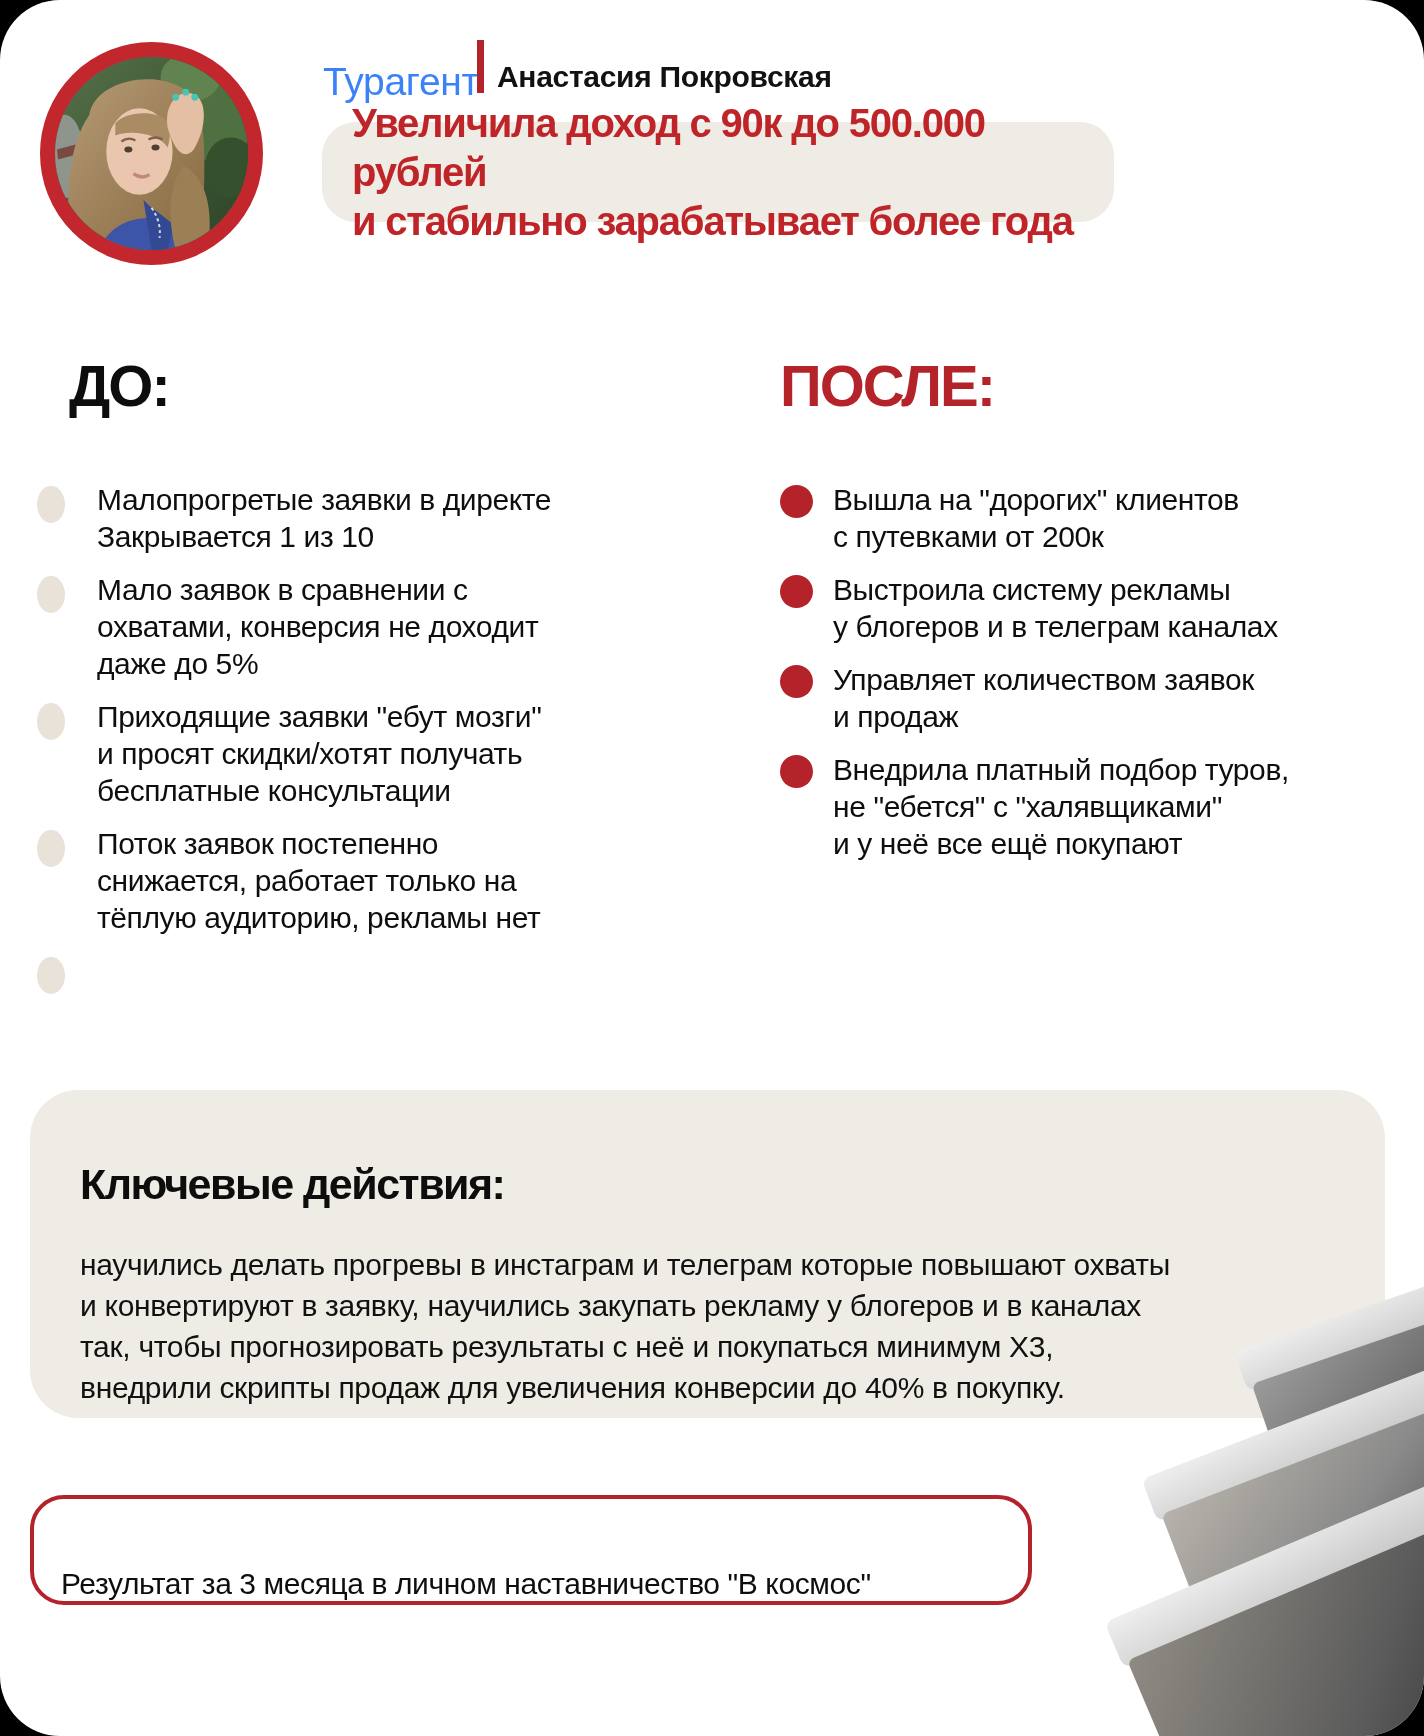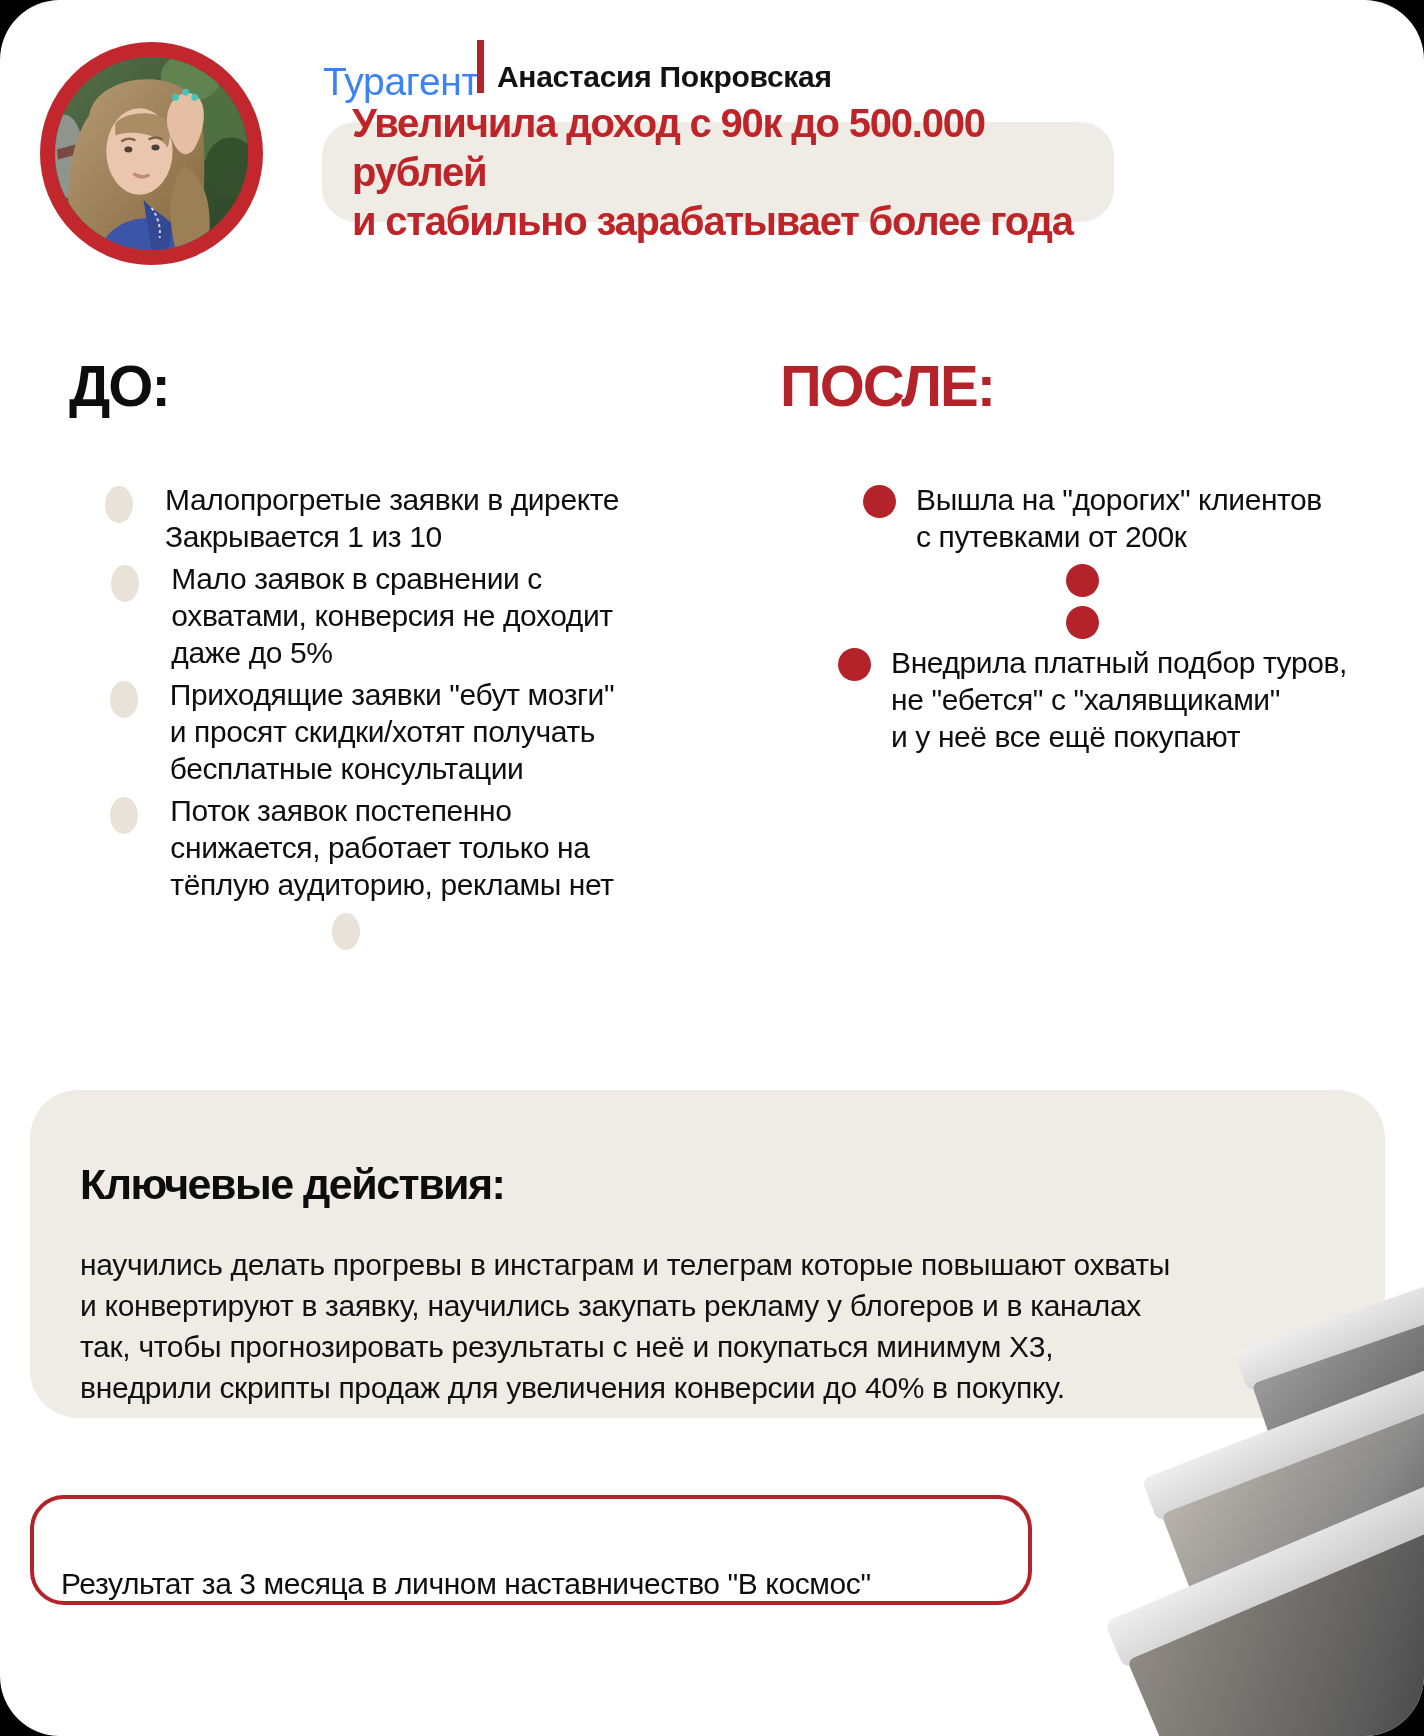--- a/index.html
+++ b/index.html
@@ -18,21 +18,21 @@
   .headline-box{position:absolute;left:322px;top:122px;width:792px;height:100px;background:#EFECE5;border-radius:34px;
                 display:flex;align-items:center;}
   .headline{margin-left:30px;font-size:40px;line-height:49px;font-weight:700;color:#BF2428;
             letter-spacing:-1.2px;white-space:pre-line;}
 
   
   .col-title{position:absolute;top:356px;font-size:58px;line-height:60px;font-weight:900;letter-spacing:-2px;color:#0d0d0d;}
   .col-title.before{left:37px;margin-left:32px;}
   .col-title.after{left:780px;color:#B5232A;}
 
-  .list{position:absolute;top:481px;margin:0;padding:0;list-style:none;display:flex;flex-direction:column;gap:5px;align-items:center;}
+  .list{position:absolute;top:481px;margin:0;padding:0;list-style:none;display:flex;flex-direction:column;gap:16px;}
   .list.before{left:37px;width:650px;}
   .list.after{left:780px;width:625px;}
   .item{display:flex;align-items:flex-start;}
   .item .text{font-size:30px;line-height:37px;font-weight:500;color:#0e0e0e;white-space:pre-line;letter-spacing:-0.4px;}
   .list.before .bullet{flex:none;width:28px;height:37px;border-radius:50%;background:#E8E2D8;margin:5px 32px 0 0;}
   .list.after  .bullet{flex:none;width:33px;height:33px;border-radius:50%;background:#B5232A;margin:4px 20px 0 0;}
 
   
   .key-box{position:absolute;left:30px;top:1090px;width:1355px;height:328px;background:#EFECE5;border-radius:48px;
            box-sizing:border-box;padding:70px 50px 0 50px;}
@@ -140,24 +140,28 @@
     <ul class="list after">
 
         <li class="item">
           <span class="bullet"></span>
           <span class="text">Вышла на "дорогих" клиентов
 с путевками от 200к</span>
         </li>
 
         <li class="item">
           <span class="bullet"></span>
-        </li>
-
-        <li class="item">
-          <span class="bullet"></span>
+          <span class="text">Выстроила систему рекламы
+у блогеров и в телеграм каналах</span>
+        </li>
+
+        <li class="item">
+          <span class="bullet"></span>
+          <span class="text">Управляет количеством заявок
+и продаж</span>
         </li>
 
         <li class="item">
           <span class="bullet"></span>
           <span class="text">Внедрила платный подбор туров,
 не "ебется" с "халявщиками"
 и у неё все ещё покупают</span>
         </li>
 
       </ul>

